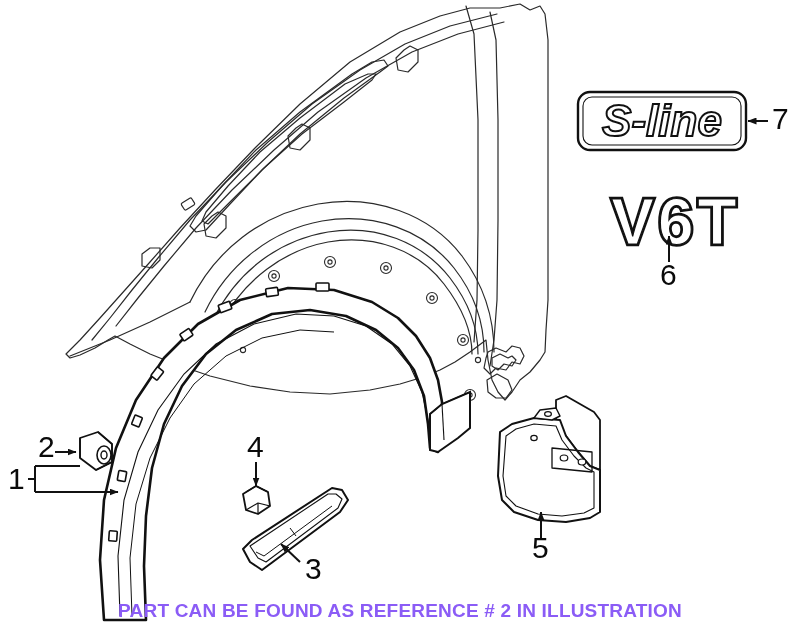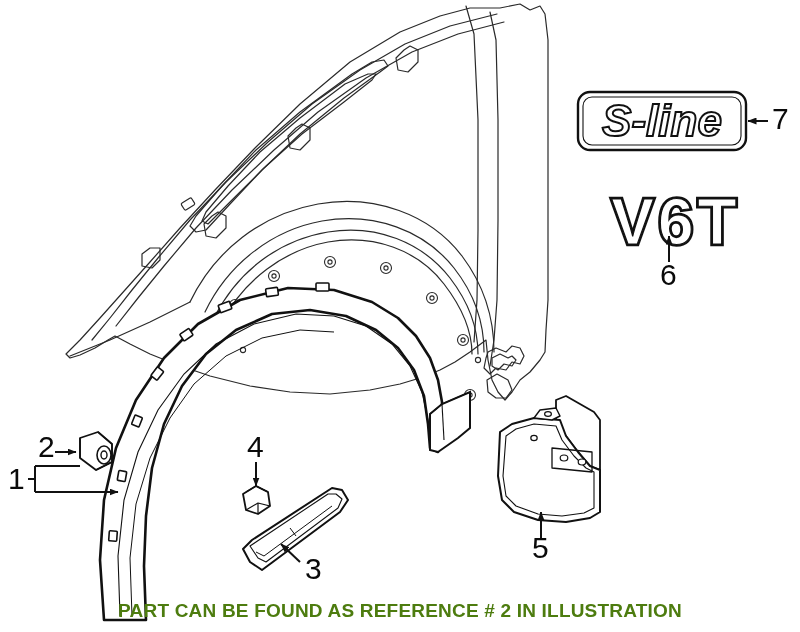--- a/index.html
+++ b/index.html
@@ -38,21 +38,21 @@
   .caption {
     position: absolute;
     left: 0;
     top: 600px;
     width: 800px;
     text-align: center;
     font-family: "Liberation Sans", sans-serif;
     font-size: 19px;
     font-weight: bold;
     letter-spacing: 0.2px;
-    color: #4d7c0f;
+    color: #8b5cf6;
     white-space: nowrap;
   }
 </style>
 </head>
 <body>
 
 <div id="stage">
 
   <svg id="diagram" viewBox="0 0 800 632">
     <defs>

